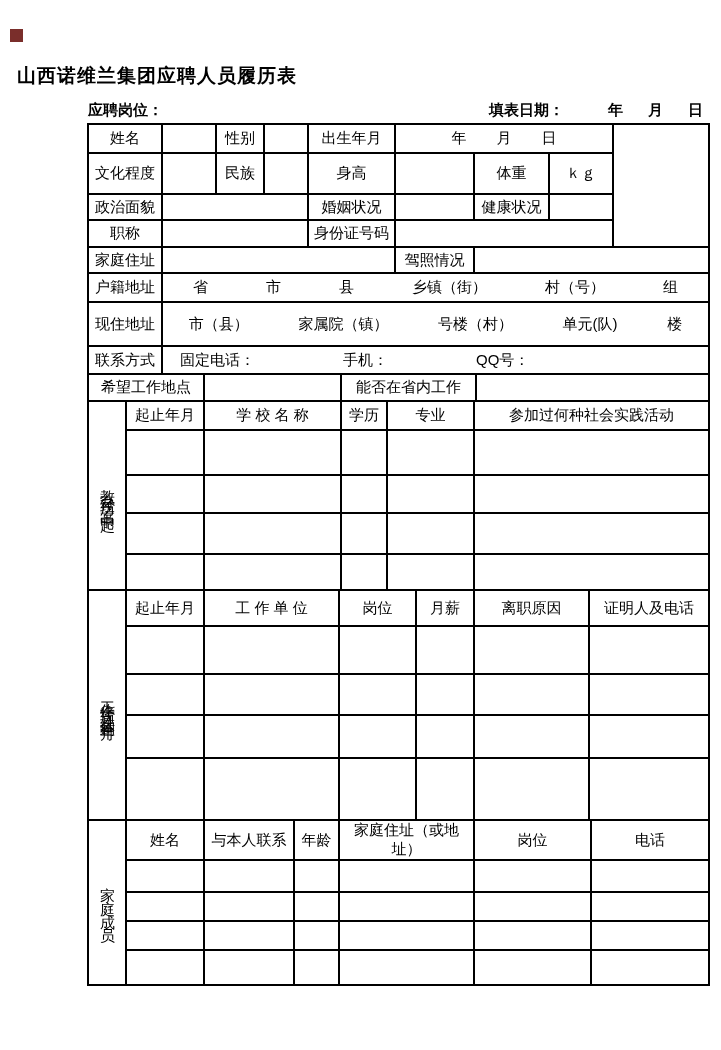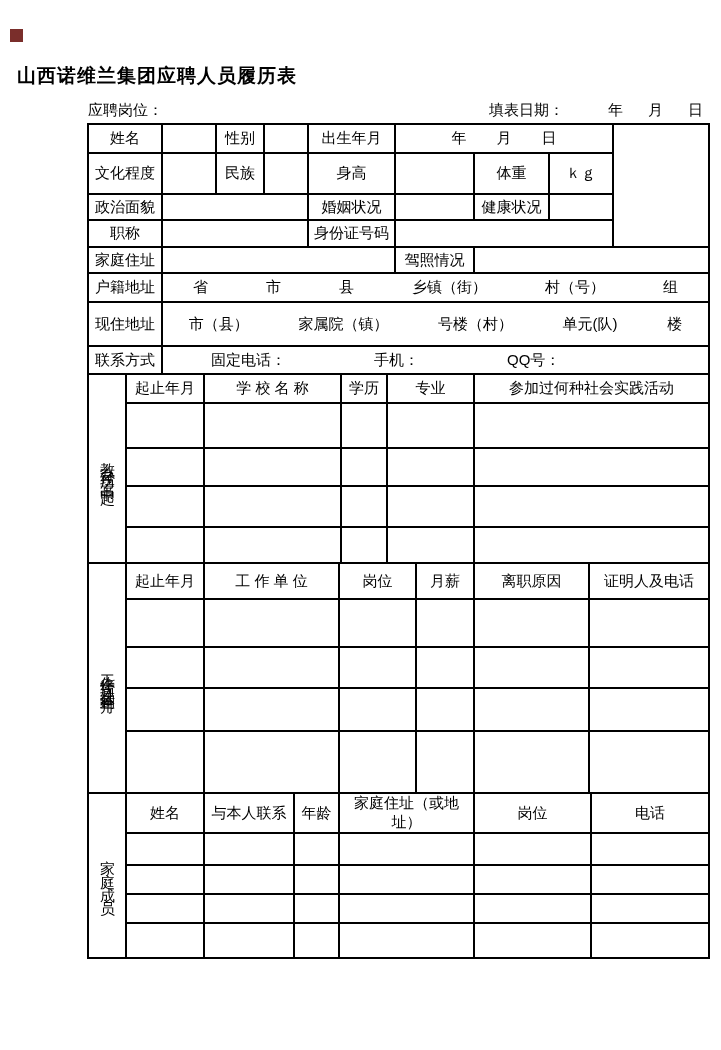--- a/index.html
+++ b/index.html
@@ -11,40 +11,40 @@
     position: relative; overflow: hidden;
   }
   .corner-mark { position: absolute; left: 10px; top: 29px; width: 13px; height: 13px; }
   .doc-title {
     position: absolute; top: 63px; left: 17px; width: 721px;
     text-align: left; font-size: 19px; font-weight: bold; letter-spacing: 1px;
   }
   .meta-line {
     position: absolute; top: 101px; left: 88px; width: 620px;
     display: flex; justify-content: space-between;
-    font-size: 15px; font-weight: normal;
+    font-size: 15px; font-weight: bold;
   }
   .date-group { display: flex; gap: 28px; }
   .date-value { margin-left: 16px; letter-spacing: 5px; }
   .tables { position: absolute; top: 123px; left: 87px; }
   table { border-collapse: collapse; table-layout: fixed; width: 621px; }
   table + table { margin-top: -2px; }
   td {
     border: 2px solid #000; padding: 0 1px;
     text-align: center; vertical-align: middle;
     font-size: 15px; overflow: hidden;
   }
   .vlabel {
     writing-mode: vertical-rl; text-orientation: mixed;
     padding: 2px 0; letter-spacing: 4px;
   }
   .vlabel.work { letter-spacing: 3px; }
   .vlabel.family { letter-spacing: 14px; }
   .spread { display: flex; justify-content: space-around; align-items: center; width: 100%; }
-  .contact-line { display: flex; align-items: center; text-align: left; padding-left: 16px; gap: 88px; margin-left: 31px; }
+  .contact-line { display: flex; align-items: center; text-align: left; padding-left: 16px; gap: 88px; }
 </style>
 </head>
 <body>
 
 <div class="corner-mark" style="background: rgb(122, 46, 43);"></div>
 
 <div class="doc-title">山西诺维兰集团应聘人员履历表</div>
 
 <div class="meta-line">
   <span>应聘岗位：</span>
@@ -139,20 +139,36 @@
         <div class="contact-line">
           <span>固定电话：</span>
           <span>手机：</span>
           <span>QQ号：</span>
         </div>
       </td>
     </tr>
   </tbody>
     </table>
 
+  <table>
+    <colgroup>
+      <col style="width:116px">
+        <col style="width:137px">
+        <col style="width:135px">
+        <col style="width:233px">
+    </colgroup>
+    <tbody>
+        <tr style="height:27px">
+      <td>希望工作地点</td>
+      <td></td>
+      <td>能否在省内工作</td>
+      <td></td>
+    </tr>
+  </tbody>
+    </table>
 
   <table>
     <colgroup>
       <col style="width:38px">
         <col style="width:78px">
         <col style="width:137px">
       <col style="width:46px">
         <col style="width:87px">
         <col style="width:235px">
     </colgroup>

